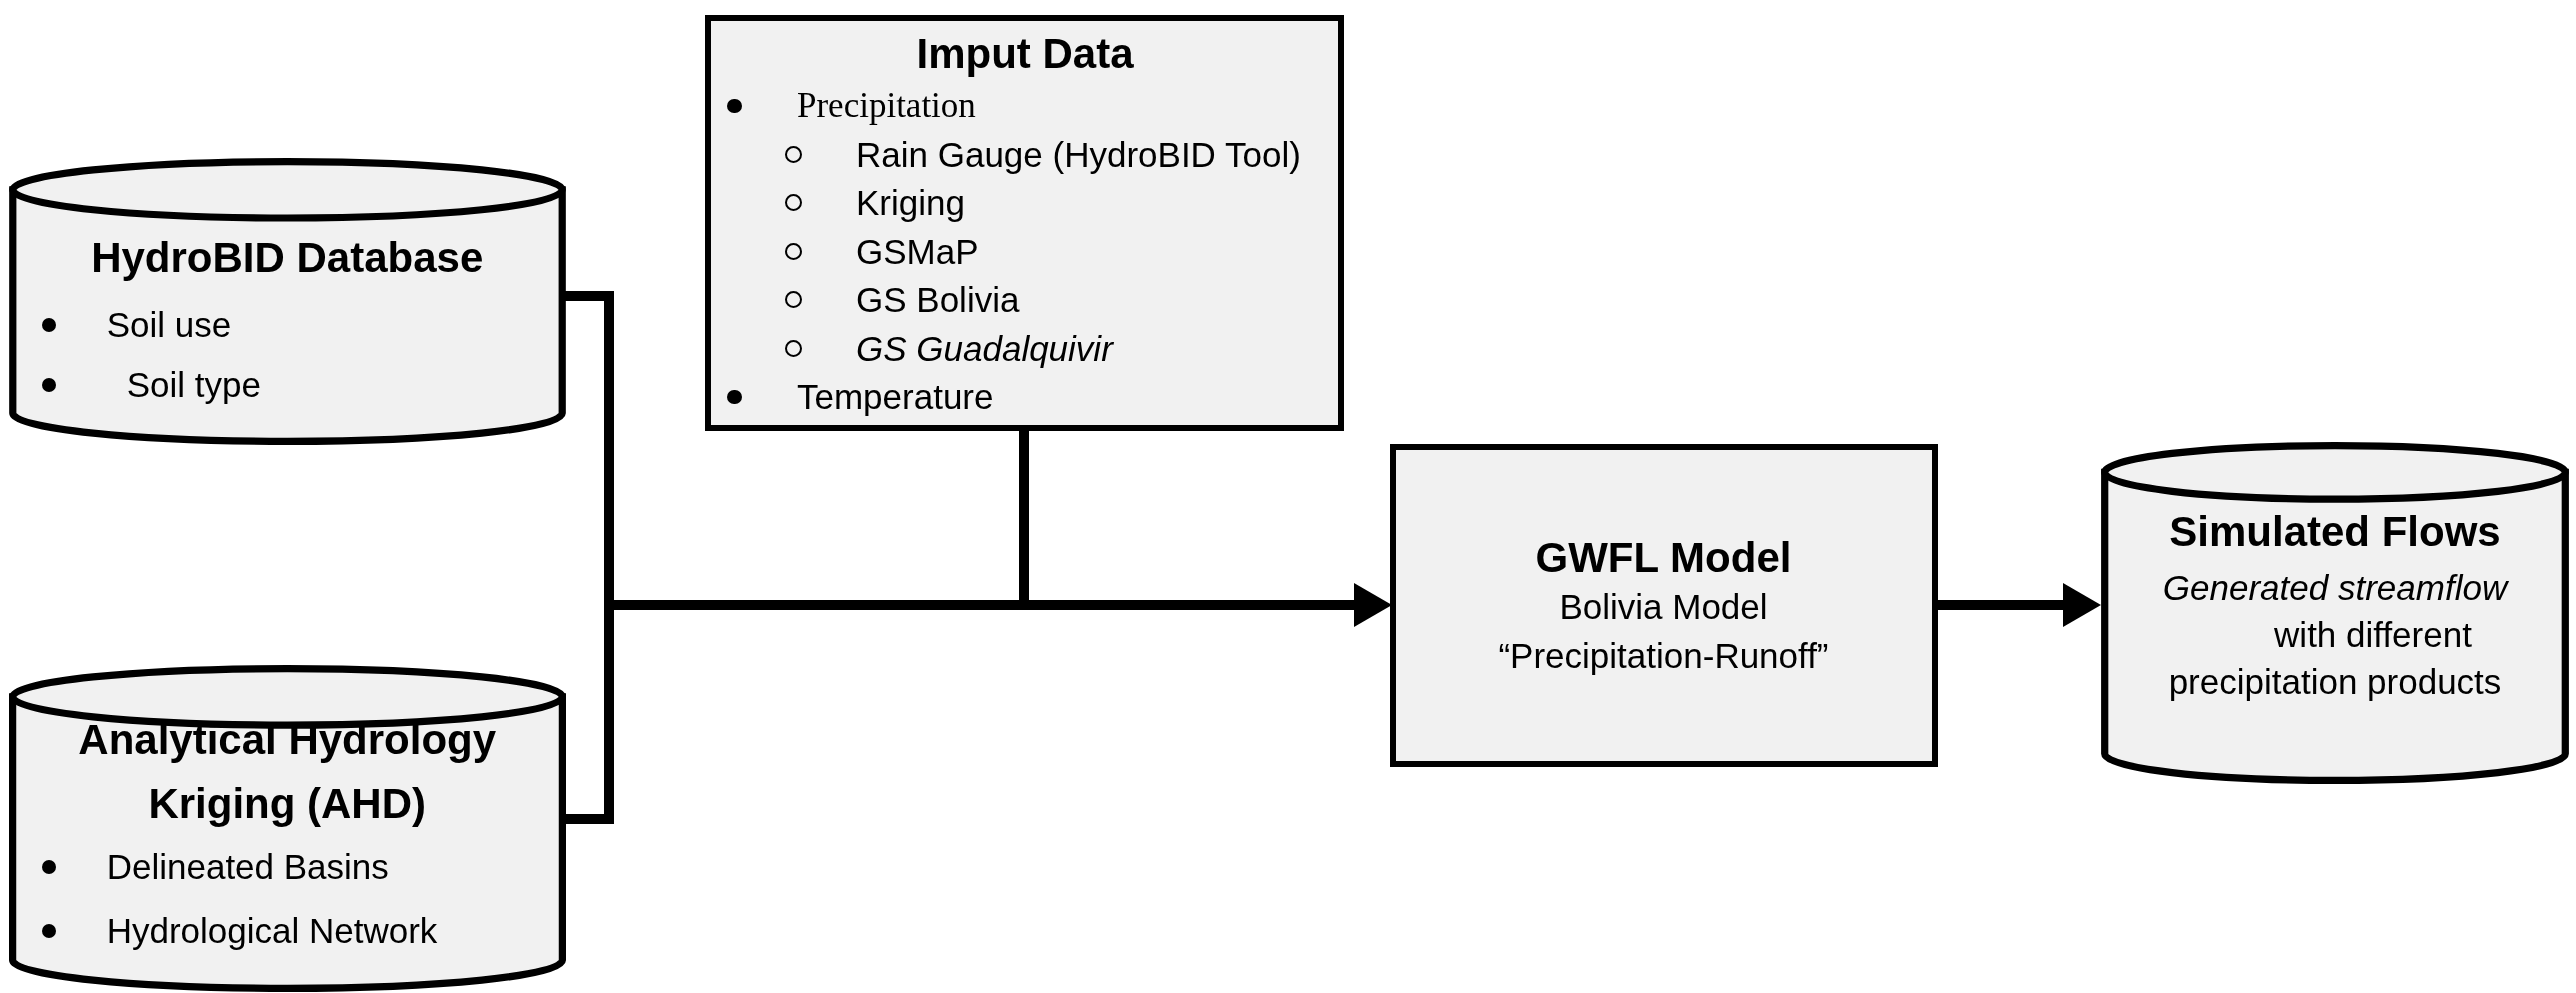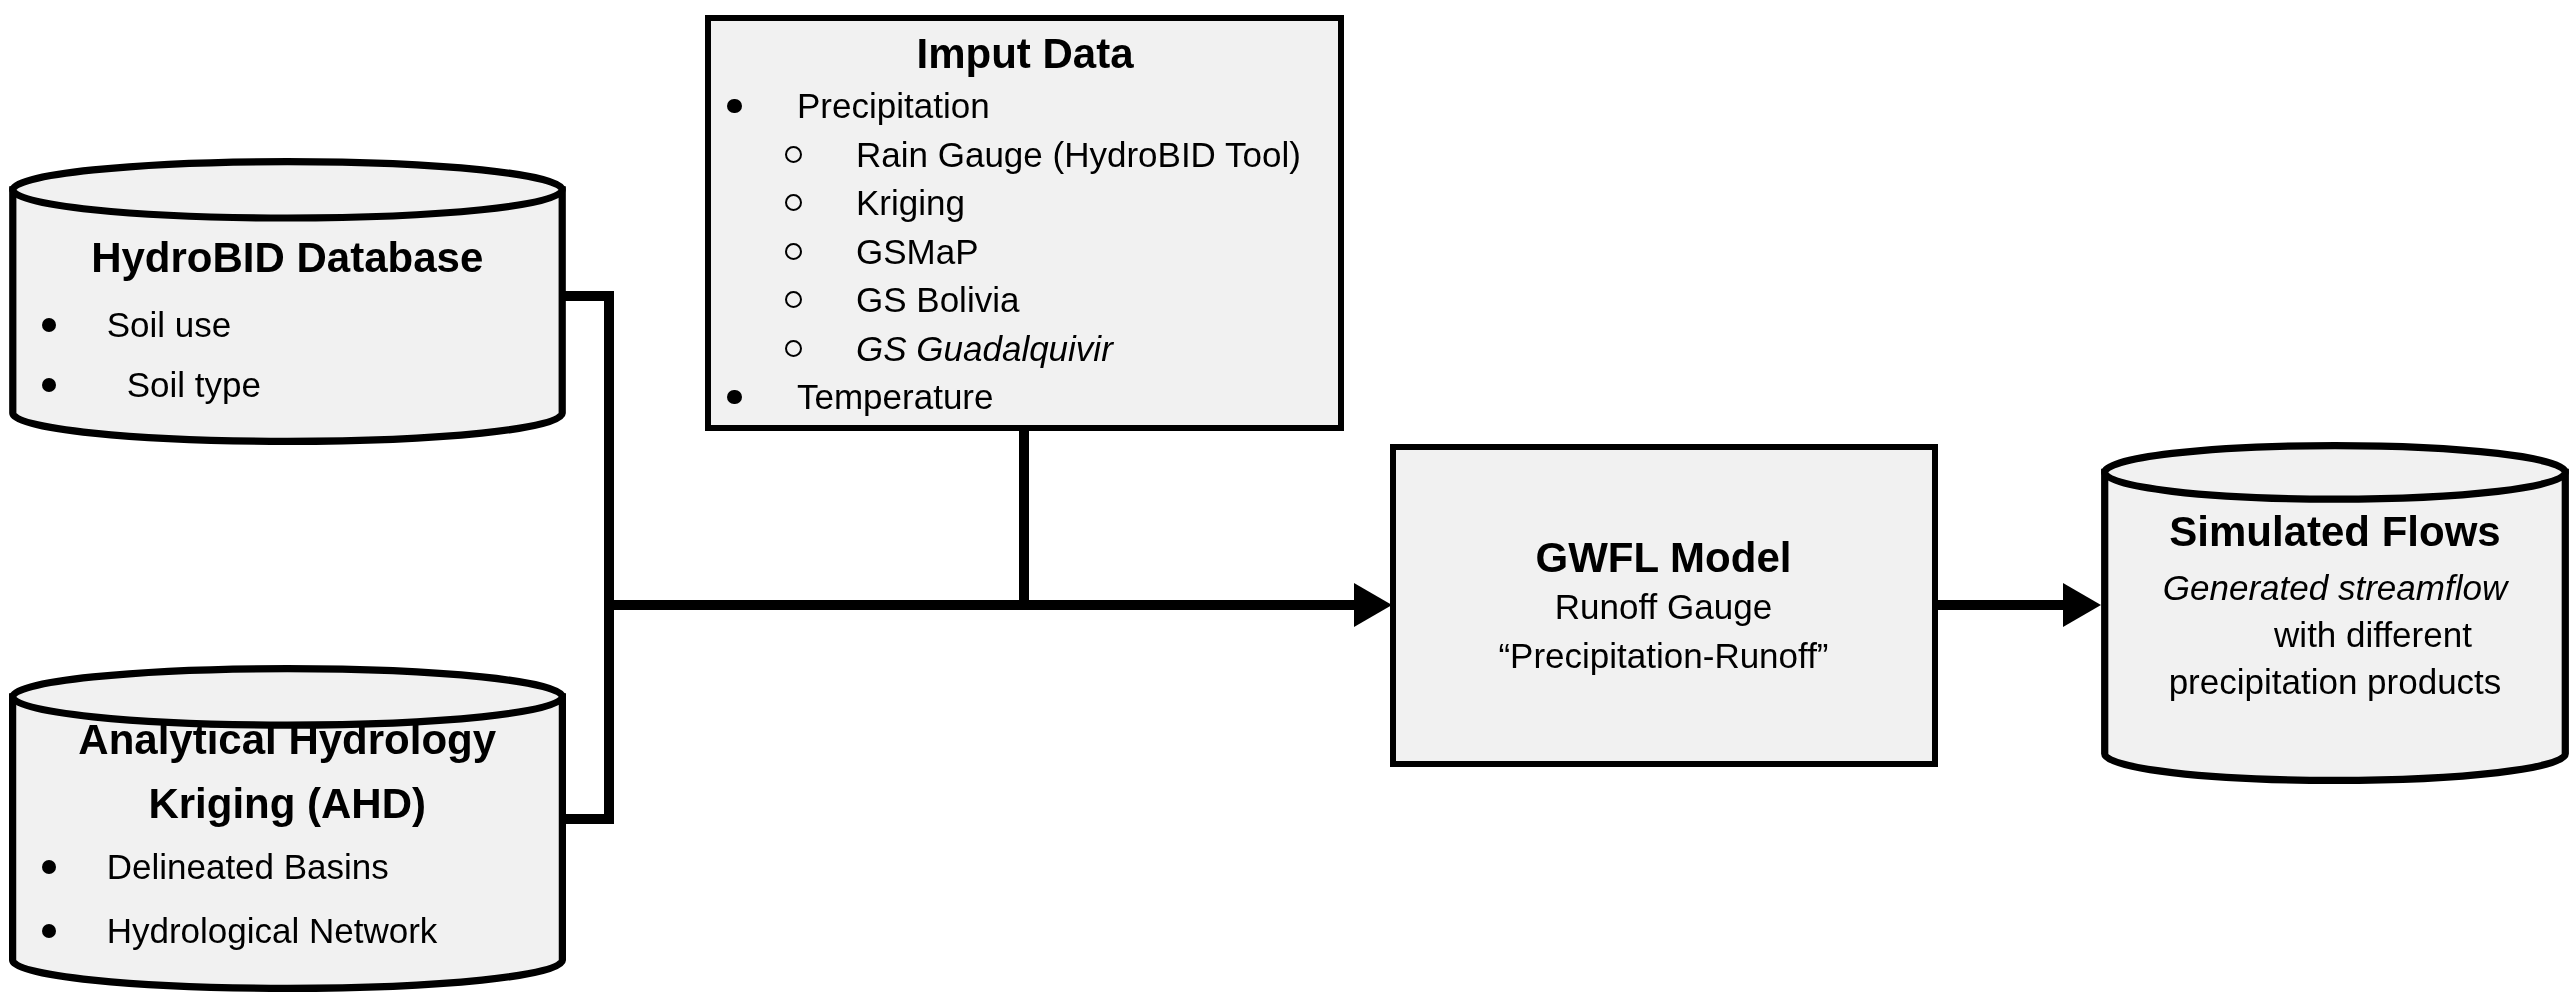--- a/index.html
+++ b/index.html
@@ -94,21 +94,21 @@
   <div class="lrow" style="left:8.7px; top:361px; width:557px;">
     <span class="dot" style="left:33px; top:16.6px;"></span>
     <span class="ltext" style="left:98px;margin-left:20px;">Soil type</span>
   </div>
 
   <div class="box" style="left:705px; top:14.5px; width:639px; height:416px;"></div>
   <div class="title" style="left:712px; top:24px; width:626px;">Imput Data</div>
 
   <div class="lrow" style="left:705px; top:82px; width:639px;">
     <span class="dot" style="left:22px; top:16.6px;"></span>
-    <span class="ltext" style="left:92px;">Precipitation</span>
+    <span class="ltext" style="left:92px;font-family:Liberation Serif, serif;">Precipitation</span>
   </div>
   <div class="lrow" style="left:705px; top:131px; width:639px;">
     <span class="ring" style="left:80px; top:15px;"></span>
     <span class="ltext" style="left:151px;">Rain Gauge (HydroBID Tool)</span>
   </div>
   <div class="lrow" style="left:705px; top:179px; width:639px;">
     <span class="ring" style="left:80px; top:15px;"></span>
     <span class="ltext" style="left:151px;">Kriging</span>
   </div>
   <div class="lrow" style="left:705px; top:228px; width:639px;">
@@ -138,21 +138,21 @@
     <span class="dot" style="left:33px; top:16.6px;"></span>
     <span class="ltext" style="left:98px;">Delineated Basins</span>
   </div>
   <div class="lrow" style="left:8.7px; top:907px; width:465px;">
     <span class="dot" style="left:33px; top:16.6px;"></span>
     <span class="ltext" style="left:98px;">Hydrological Network</span>
   </div>
 
   <div class="box" style="left:1390px; top:444px; width:548px; height:323px;"></div>
   <div class="title" style="left:1396px; top:528px; width:535px;">GWFL Model</div>
-  <div class="bodyline" style="left:1396px; top:583px; width:535px;">Runoff Gauge</div>
+  <div class="bodyline" style="left:1396px; top:583px; width:535px;">Bolivia Model</div>
   <div class="bodyline" style="left:1396px; top:632px; width:535px;">“Precipitation-Runoff”</div>
 
   <svg class="cyl" style="left:2101px; top:442px;" width="468" height="342" viewBox="0 0 647 473">
     <path d="M5 42 L5 431 A318.5 37 0 0 0 642 431 L642 42 Z" fill="#f1f1f1" stroke="#000000" stroke-width="10"></path>
     <ellipse cx="323.5" cy="42" rx="318.5" ry="37" fill="#f1f1f1" stroke="#000000" stroke-width="10"></ellipse>
   </svg>
   <div class="title" style="left:2101px; top:502px; width:468px;">Simulated Flows</div>
   <div class="bodyline" style="left:2101px; top:564px; width:468px;font-style:italic;">Generated streamflow</div>
   <div class="bodyline" style="left:2101px; top:611px; width:544px;">with different</div>
   <div class="bodyline" style="left:2101px; top:658px; width:468px;">precipitation products</div>

